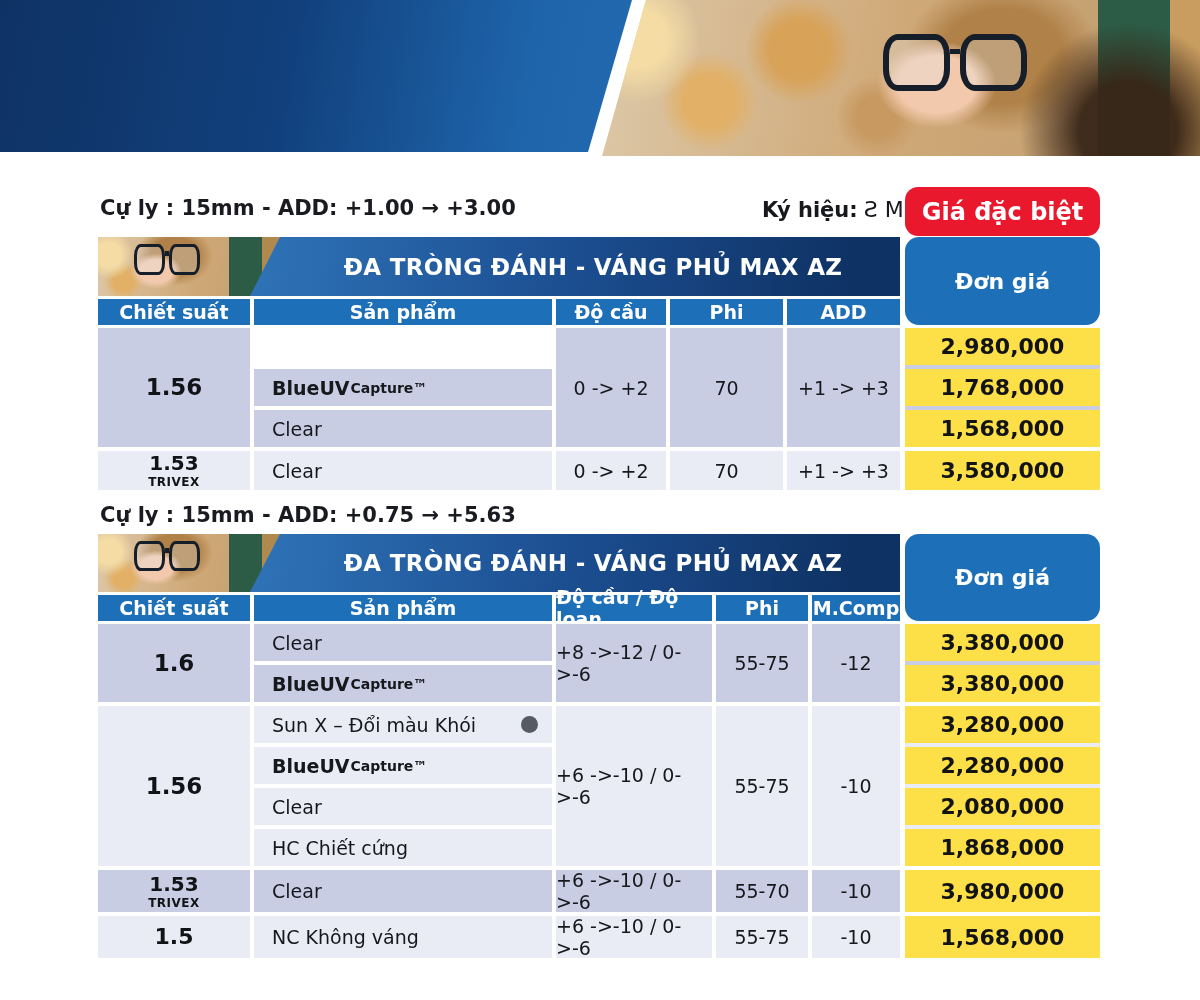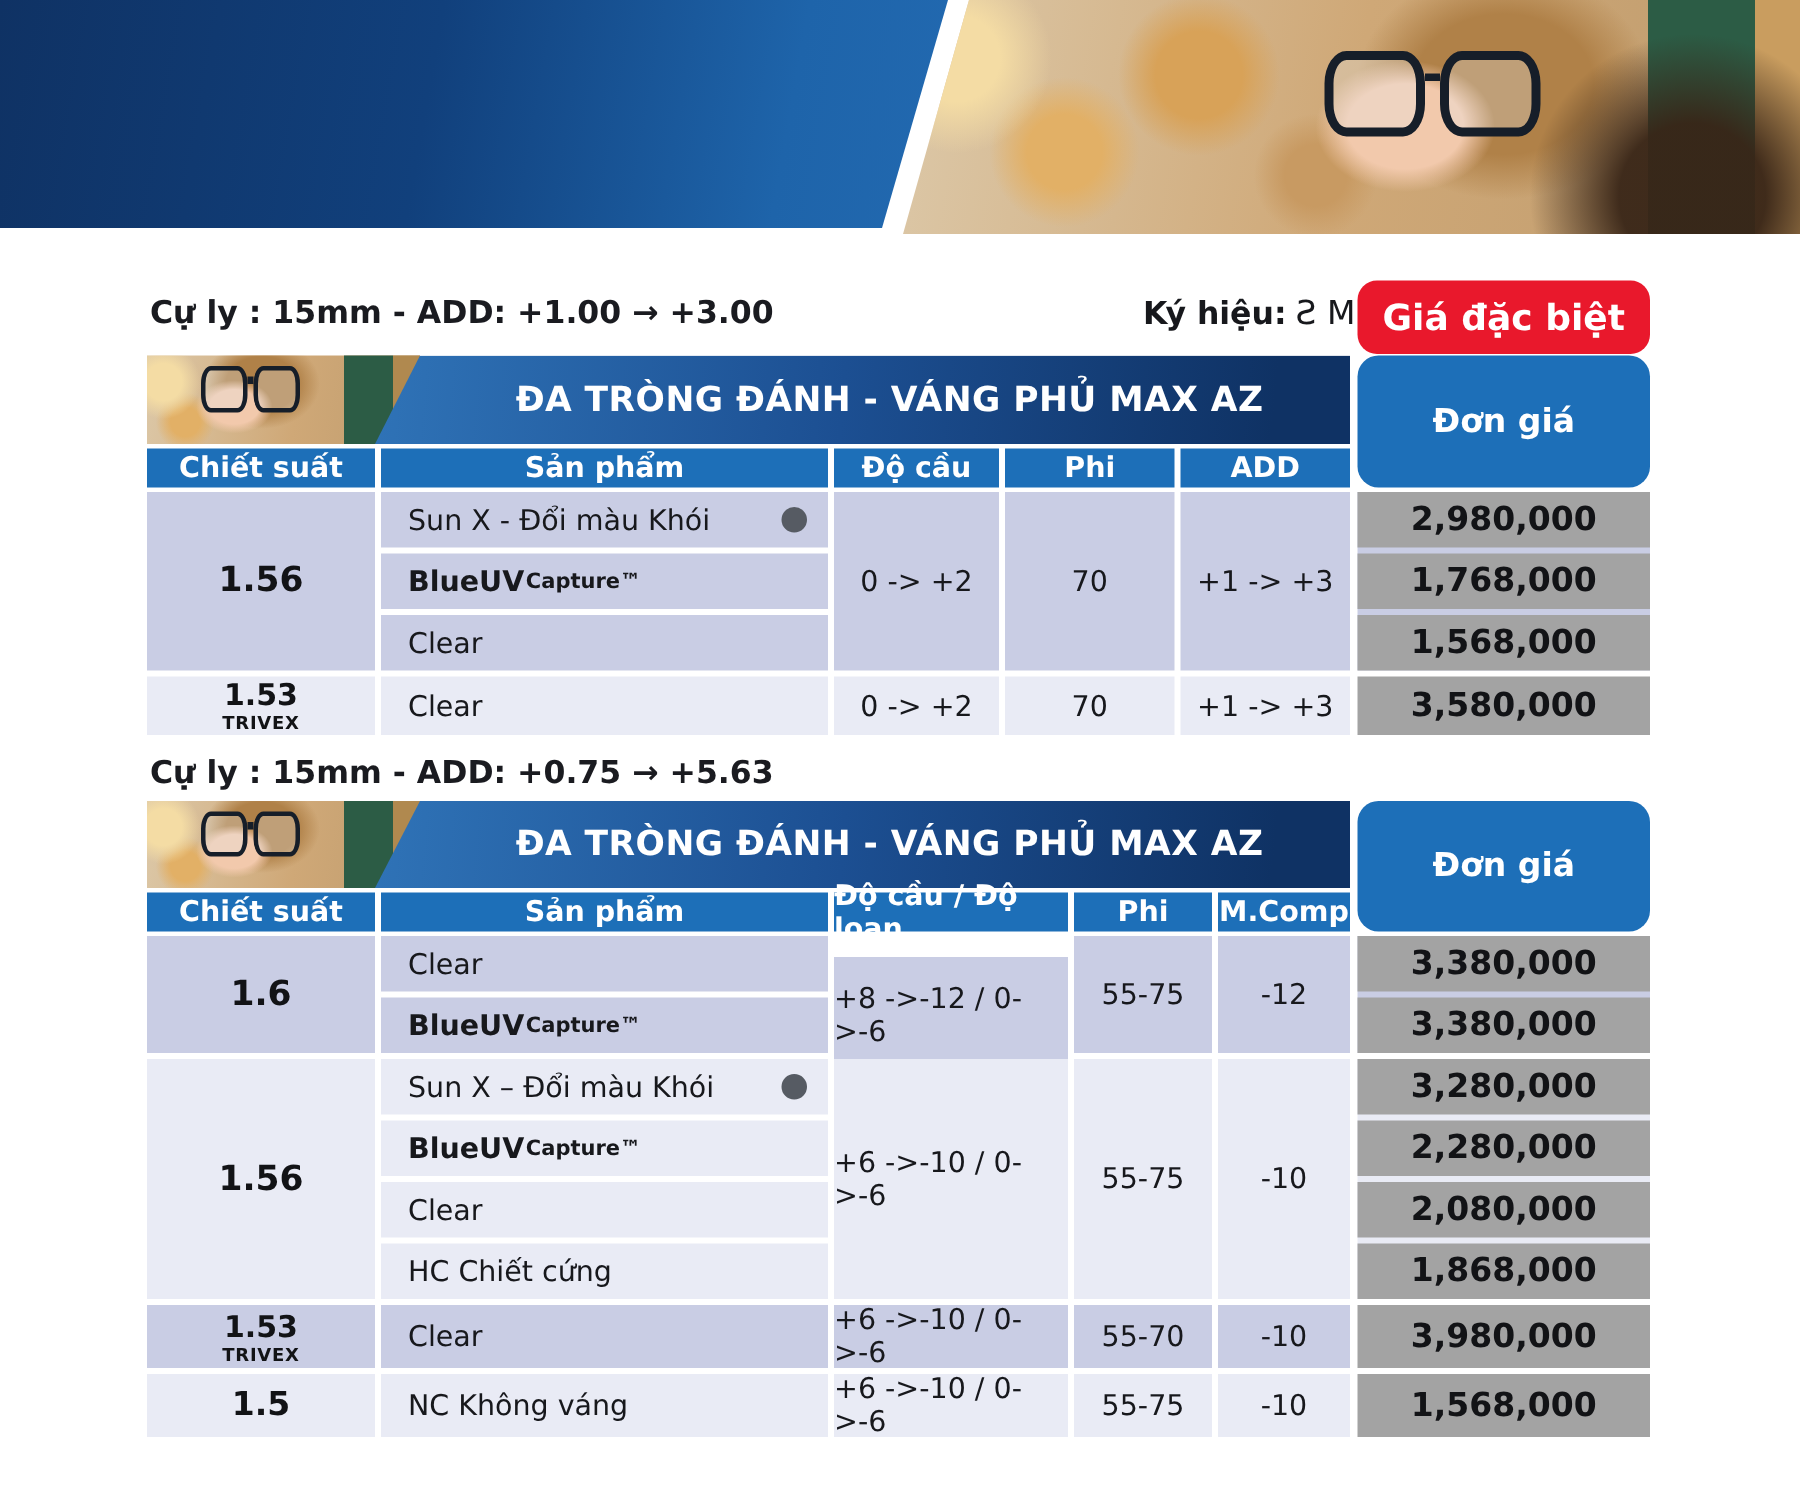--- a/index.html
+++ b/index.html
@@ -63,21 +63,21 @@
   .tbl-banner{color:#fff;font-weight:bold;font-size:23px;letter-spacing:.3px;
       display:flex;align-items:center;justify-content:center;padding-left:36px;
       background:linear-gradient(95deg,#2f73b7 0%,#1c4f92 48%,var(--banner-dark,#0f3264) 92%);
       clip-path:polygon(30px 0,100% 0,100% 100%,0 100%);}
   .t-head{background:var(--accent-blue,#1d6fb8);color:#fff;font-weight:bold;font-size:19px;}
   .price-hdr{background:var(--accent-blue,#1d6fb8);color:#fff;font-weight:bold;font-size:22px;border-radius:14px;}
   .t-lav{background:var(--lavender,#c9cde4);}
   .t-lavl{background:var(--lavender-light,#e9ebf5);}
   .t-prod{justify-content:flex-start;padding:0 14px 0 18px;font-size:19px;}
   .t-spec{font-size:19px;}
-  .t-price{background:#a3a3a3;font-weight:bold;font-size:22px;color:#121316;}
+  .t-price{background:#fde047;font-weight:bold;font-size:22px;color:#121316;}
   .t-index{font-weight:bold;font-size:23px;color:#121316;flex-direction:column;line-height:1;}
   .idx-sub{font-size:12px;font-weight:bold;margin-top:3px;letter-spacing:.5px;}
   .brand-name{font-weight:bold;font-size:19px;}
   .brand-suffix{font-size:14px;font-weight:bold;margin-left:1px;}
   .dot{width:17px;height:17px;border-radius:50%;background:var(--dot-gray,#565b63);margin-left:auto;}
 </style>
 </head>
 <body>
 
 <div id="page">
@@ -111,24 +111,20 @@
   <div class="abs tbl-banner" style="left:250px;top:237px;width:650px;height:59px;">ĐA TRÒNG ĐÁNH - VÁNG PHỦ MAX AZ</div>
   <div class="cell price-hdr" style="left:905px;top:237px;width:195px;height:88px;">Đơn giá</div>
 
   <div class="cell t-head" style="left:98px;top:299px;width:152px;height:26px;">Chiết suất</div>
   <div class="cell t-head" style="left:254px;top:299px;width:298px;height:26px;">Sản phẩm</div>
   <div class="cell t-head" style="left:556px;top:299px;width:110px;height:26px;">Độ cầu</div>
   <div class="cell t-head" style="left:670px;top:299px;width:113px;height:26px;">Phi</div>
   <div class="cell t-head" style="left:787px;top:299px;width:113px;height:26px;">ADD</div>
 
   <div class="cell t-lav t-index" style="left:98px;top:328px;width:152px;height:119px;">1.56</div>
-  <div class="cell t-lav t-prod" style="left:254px;top:328px;width:298px;height:37px;">
-    <span>Sun X - Đổi màu Khói</span>
-    <span class="dot"></span>
-  </div>
   <div class="cell t-lav t-prod" style="left:254px;top:369px;width:298px;height:37px;">
     <span class="brand-name">BlueUV</span>
     <span class="brand-suffix">Capture™</span>
   </div>
   <div class="cell t-lav t-prod" style="left:254px;top:410px;width:298px;height:37px;">Clear</div>
   <div class="cell t-lav t-spec" style="left:556px;top:328px;width:110px;height:119px;">0 -&gt; +2</div>
   <div class="cell t-lav t-spec" style="left:670px;top:328px;width:113px;height:119px;">70</div>
   <div class="cell t-lav t-spec" style="left:787px;top:328px;width:113px;height:119px;">+1 -&gt; +3</div>
   <div class="abs t-lav" style="left:905px;top:328px;width:195px;height:119px;"></div>
   <div class="cell t-price" style="left:905px;top:328px;width:195px;height:37px;">2,980,000</div>
@@ -164,21 +160,21 @@
   <div class="cell t-head" style="left:556px;top:595px;width:156px;height:26px;">Độ cầu / Độ loạn</div>
   <div class="cell t-head" style="left:716px;top:595px;width:92px;height:26px;">Phi</div>
   <div class="cell t-head" style="left:812px;top:595px;width:88px;height:26px;">M.Comp</div>
 
   <div class="cell t-lav t-index" style="left:98px;top:624px;width:152px;height:78px;">1.6</div>
   <div class="cell t-lav t-prod" style="left:254px;top:624px;width:298px;height:37px;">Clear</div>
   <div class="cell t-lav t-prod" style="left:254px;top:665px;width:298px;height:37px;">
     <span class="brand-name">BlueUV</span>
     <span class="brand-suffix">Capture™</span>
   </div>
-  <div class="cell t-lav t-spec" style="left:556px;top:624px;width:156px;height:78px;margin-top:14px;">+8 -&gt;-12 / 0-&gt;-6</div>
+  <div class="cell t-lav t-spec" style="left:556px;top:624px;width:156px;height:78px;">+8 -&gt;-12 / 0-&gt;-6</div>
   <div class="cell t-lav t-spec" style="left:716px;top:624px;width:92px;height:78px;">55-75</div>
   <div class="cell t-lav t-spec" style="left:812px;top:624px;width:88px;height:78px;">-12</div>
   <div class="abs t-lav" style="left:905px;top:624px;width:195px;height:78px;"></div>
   <div class="cell t-price" style="left:905px;top:624px;width:195px;height:37px;">3,380,000</div>
   <div class="cell t-price" style="left:905px;top:665px;width:195px;height:37px;">3,380,000</div>
 
   <div class="cell t-lavl t-index" style="left:98px;top:706px;width:152px;height:160px;">1.56</div>
   <div class="cell t-lavl t-prod" style="left:254px;top:706px;width:298px;height:37px;">
     <span>Sun X – Đổi màu Khói</span>
     <span class="dot"></span>

